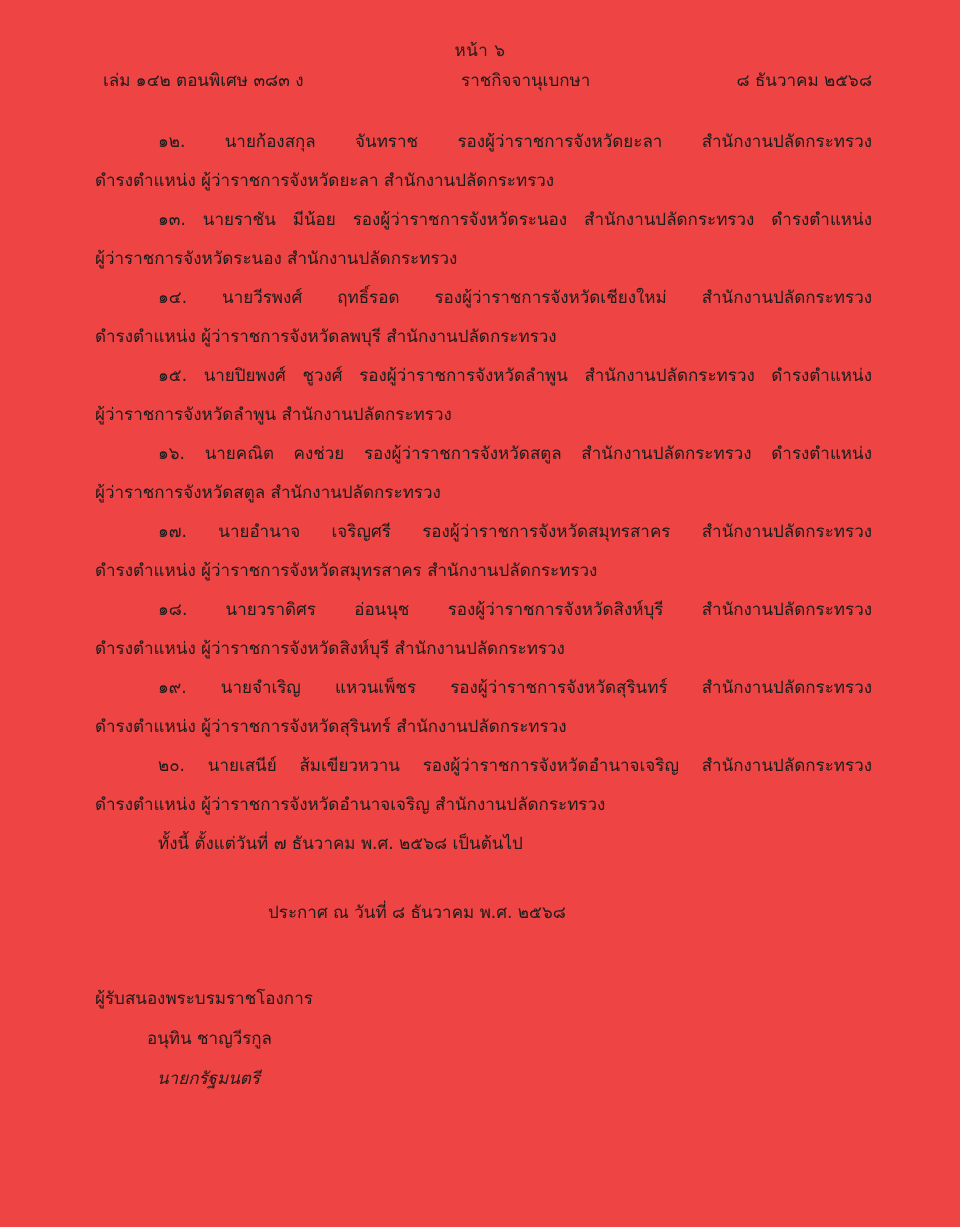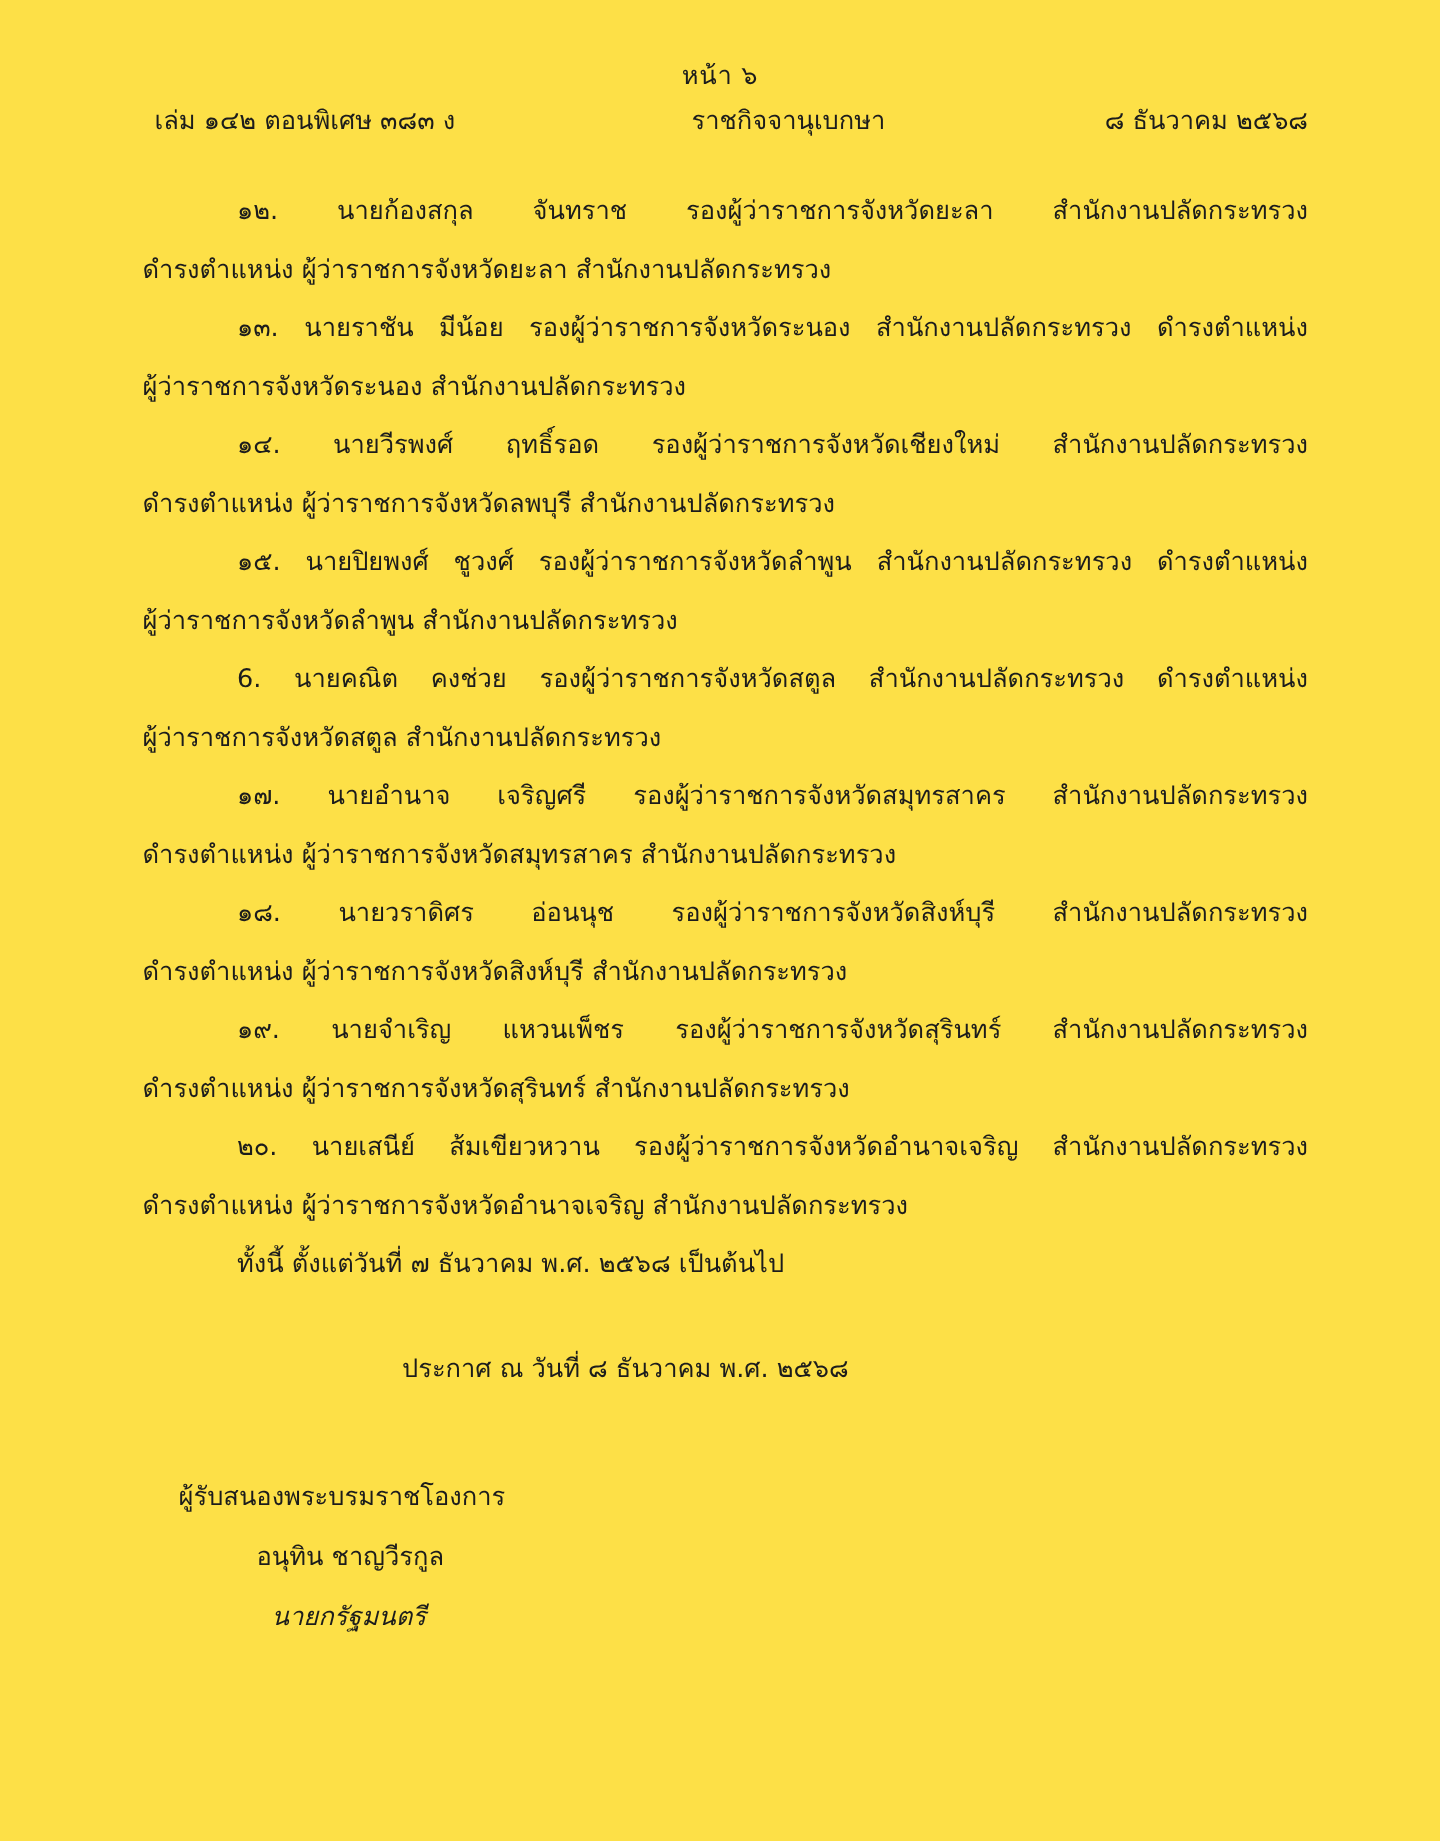--- a/index.html
+++ b/index.html
@@ -13,21 +13,21 @@
       position: relative;
       overflow: hidden;
       font-family: "DejaVu Sans", "Liberation Sans", sans-serif;
       color: #1c1c1c;
     }
     .page {
       position: absolute;
       left: 0; top: 0;
       width: 960px;
       height: 1227px;
-      background: #fde047;
+      background: #ef4444;
     }
     .page-number {
       position: absolute;
       top: 36px;
       left: 0;
       width: 960px;
       text-align: center;
       font-size: 17px;
       letter-spacing: 0.5px;
     }
@@ -84,21 +84,21 @@
       font-size: 17px;
       white-space: nowrap;
     }
     .signature {
       position: absolute;
       top: 978px;
       left: 95px;
       font-size: 17px;
       line-height: 40px;
     }
-    .sig-line { display: block; white-space: nowrap; margin-left: 24px; }
+    .sig-line { display: block; white-space: nowrap; }
     .sig-name { padding-left: 52px; }
     .sig-position { padding-left: 62px; font-style: italic; }
   </style>
 </head>
 <body>
 
 <div class="page">
 
   <div class="page-number">หน้า ๖</div>
 
@@ -119,21 +119,21 @@
     </p>
     <p class="para">
       <span class="first">๑๔. นายวีรพงศ์  ฤทธิ์รอด  รองผู้ว่าราชการจังหวัดเชียงใหม่  สำนักงานปลัดกระทรวง</span>
       <span class="cont">ดำรงตำแหน่ง  ผู้ว่าราชการจังหวัดลพบุรี  สำนักงานปลัดกระทรวง</span>
     </p>
     <p class="para">
       <span class="first">๑๕. นายปิยพงศ์  ชูวงศ์  รองผู้ว่าราชการจังหวัดลำพูน  สำนักงานปลัดกระทรวง  ดำรงตำแหน่ง</span>
       <span class="cont">ผู้ว่าราชการจังหวัดลำพูน  สำนักงานปลัดกระทรวง</span>
     </p>
     <p class="para">
-      <span class="first">6. นายคณิต  คงช่วย  รองผู้ว่าราชการจังหวัดสตูล  สำนักงานปลัดกระทรวง  ดำรงตำแหน่ง</span>
+      <span class="first">๑๖. นายคณิต  คงช่วย  รองผู้ว่าราชการจังหวัดสตูล  สำนักงานปลัดกระทรวง  ดำรงตำแหน่ง</span>
       <span class="cont">ผู้ว่าราชการจังหวัดสตูล  สำนักงานปลัดกระทรวง</span>
     </p>
     <p class="para">
       <span class="first">๑๗. นายอำนาจ  เจริญศรี  รองผู้ว่าราชการจังหวัดสมุทรสาคร  สำนักงานปลัดกระทรวง</span>
       <span class="cont">ดำรงตำแหน่ง  ผู้ว่าราชการจังหวัดสมุทรสาคร  สำนักงานปลัดกระทรวง</span>
     </p>
     <p class="para">
       <span class="first">๑๘. นายวราดิศร  อ่อนนุช  รองผู้ว่าราชการจังหวัดสิงห์บุรี  สำนักงานปลัดกระทรวง</span>
       <span class="cont">ดำรงตำแหน่ง  ผู้ว่าราชการจังหวัดสิงห์บุรี  สำนักงานปลัดกระทรวง</span>
     </p>

